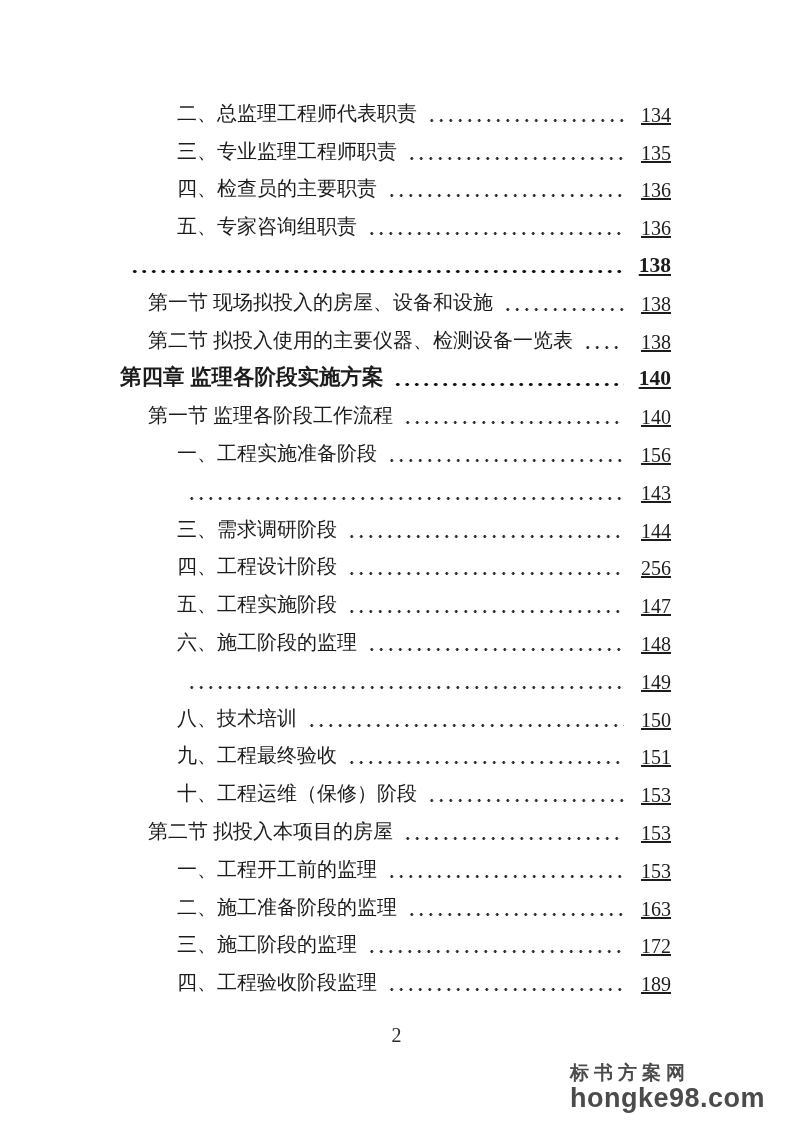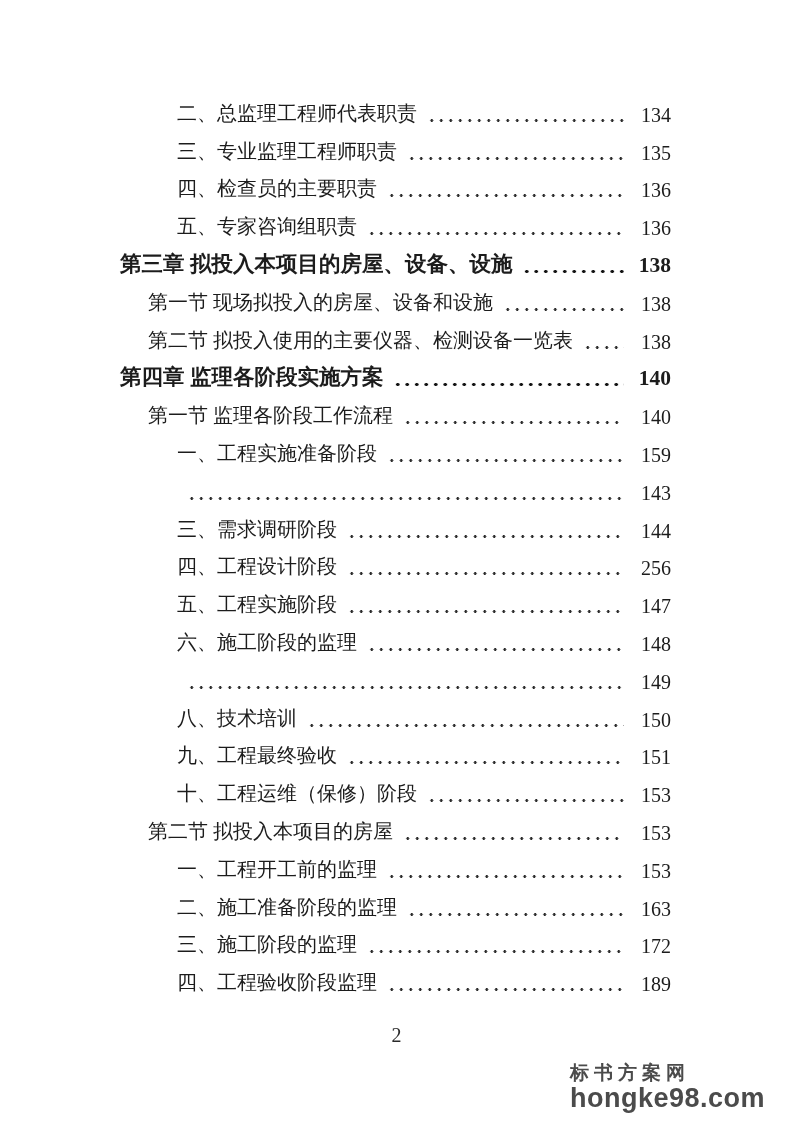--- a/index.html
+++ b/index.html
@@ -46,20 +46,21 @@
     background-position: left bottom;
     background-repeat: repeat-x;
   }
   .chapter .leader {
     background-image: radial-gradient(circle, #111111 1.55px, rgba(0,0,0,0) 1.85px);
   }
   .pagenum {
     flex: 0 0 auto;
     min-width: 40px;
     text-align: right;
+    text-decoration: underline;
   }
   .footer-pagenum {
     position: absolute;
     left: 0;
     right: 0;
     top: 1024px;
     text-align: center;
     font-size: 20px;
     color: #2a2a2a;
   }
@@ -105,21 +106,20 @@
         <span class="toc-label">四、检查员的主要职责</span>
         <span class="leader"></span>
         <span class="pagenum">136</span>
       </div>
       <div class="toc-row item">
         <span class="toc-label">五、专家咨询组职责</span>
         <span class="leader"></span>
         <span class="pagenum">136</span>
       </div>
       <div class="toc-row chapter">
-        <span class="toc-label">第三章 拟投入本项目的房屋、设备、设施</span>
         <span class="leader"></span>
         <span class="pagenum">138</span>
       </div>
       <div class="toc-row section">
         <span class="toc-label">第一节 现场拟投入的房屋、设备和设施</span>
         <span class="leader"></span>
         <span class="pagenum">138</span>
       </div>
       <div class="toc-row section">
         <span class="toc-label">第二节 拟投入使用的主要仪器、检测设备一览表</span>
@@ -132,21 +132,21 @@
         <span class="pagenum">140</span>
       </div>
       <div class="toc-row section">
         <span class="toc-label">第一节 监理各阶段工作流程</span>
         <span class="leader"></span>
         <span class="pagenum">140</span>
       </div>
       <div class="toc-row item">
         <span class="toc-label">一、工程实施准备阶段</span>
         <span class="leader"></span>
-        <span class="pagenum">159</span>
+        <span class="pagenum">156</span>
       </div>
       <div class="toc-row item">
         <span class="leader"></span>
         <span class="pagenum">143</span>
       </div>
       <div class="toc-row item">
         <span class="toc-label">三、需求调研阶段</span>
         <span class="leader"></span>
         <span class="pagenum">144</span>
       </div>

